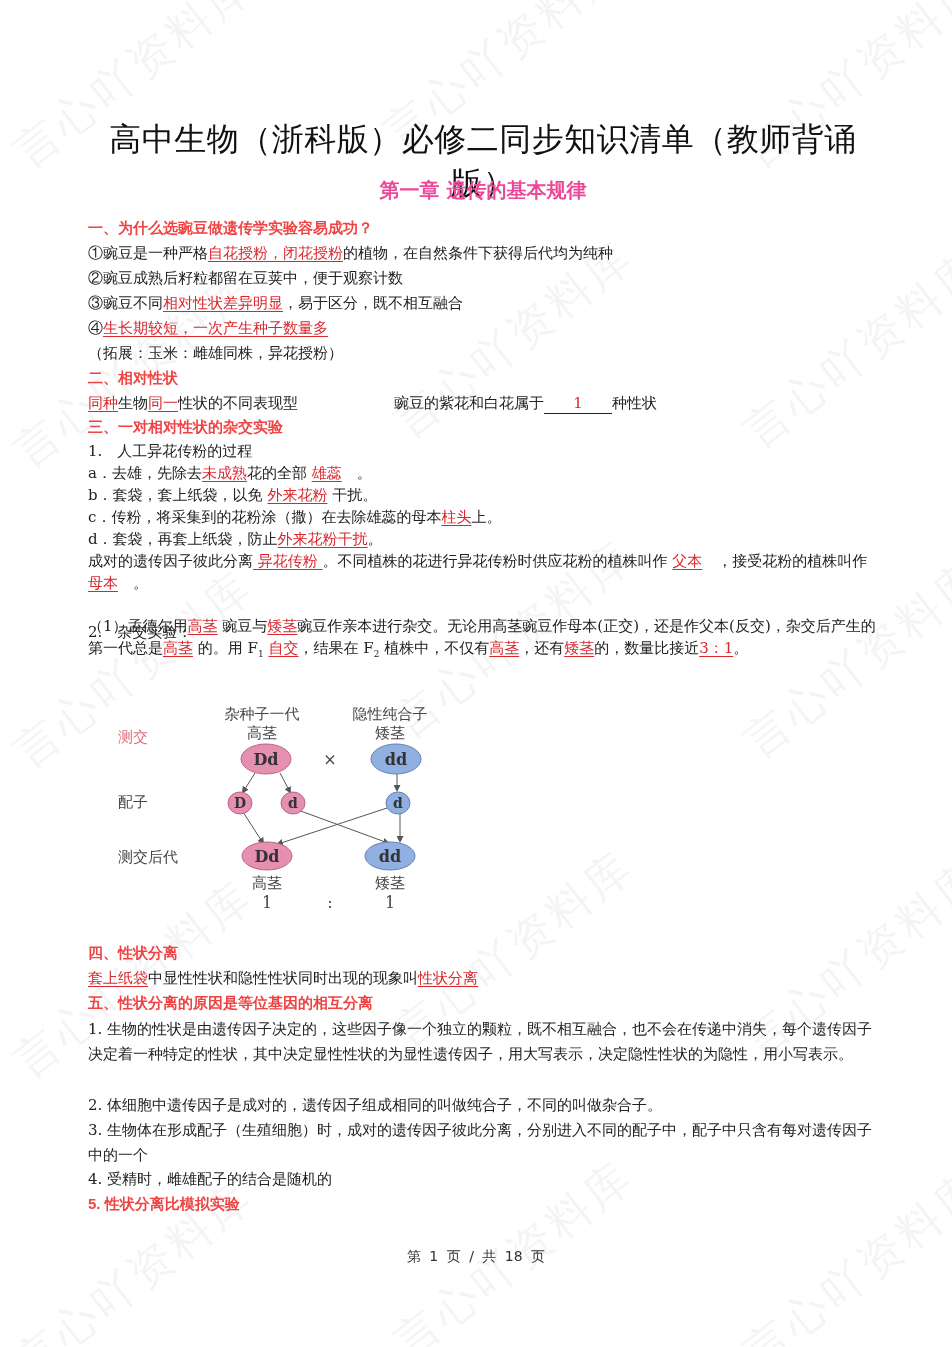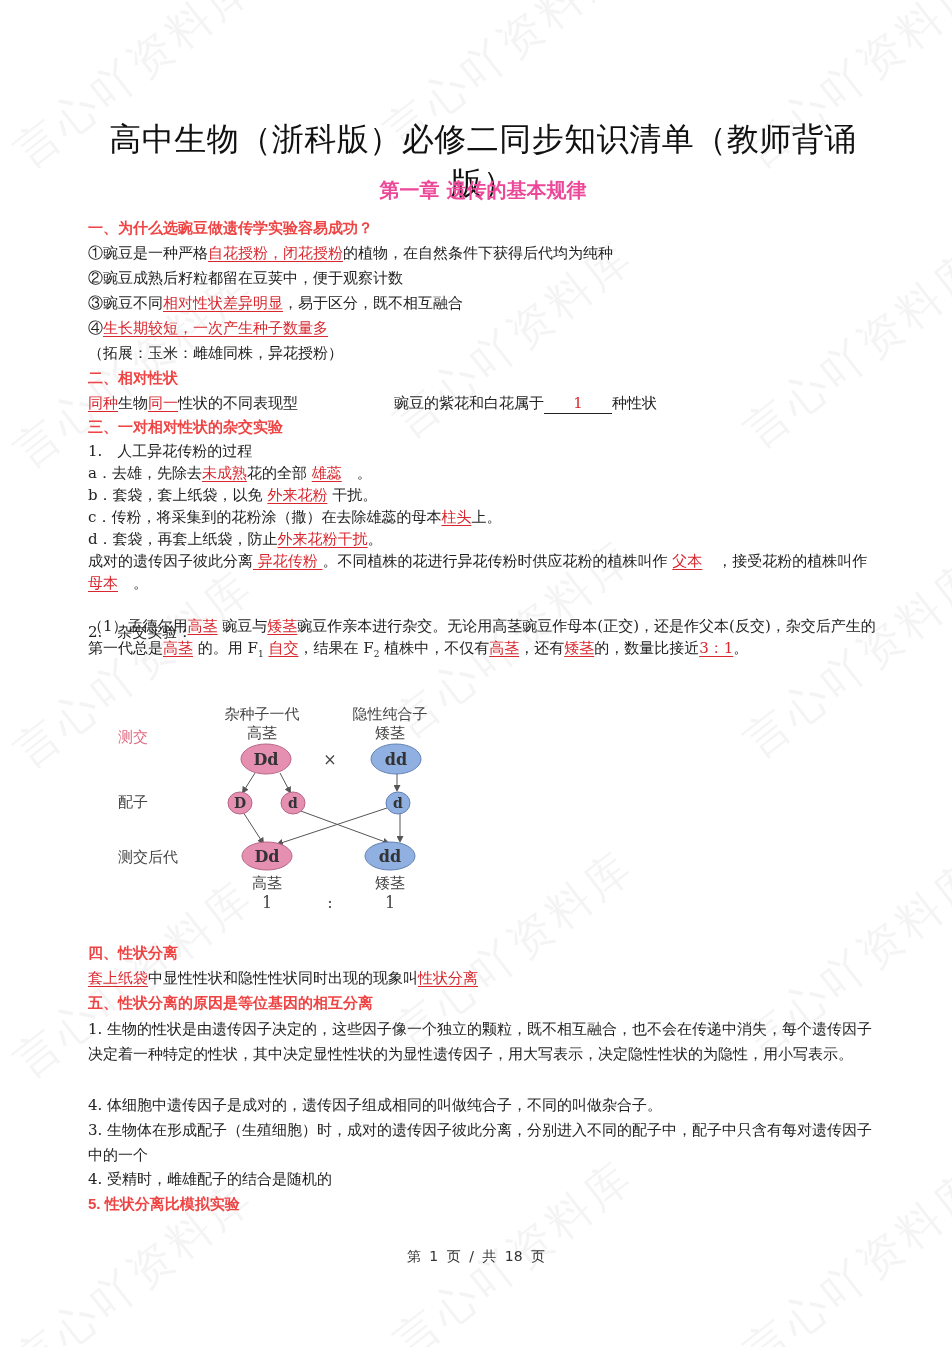--- a/index.html
+++ b/index.html
@@ -92,21 +92,21 @@
     <span>（1）孟德尔用</span><span class="red">高茎</span><span> 豌豆与</span><span class="red">矮茎</span><span>豌豆作亲本进行杂交。无论用高茎豌豆作母本(正交)，还是作父本(反交)，杂交后产生的第一代总是</span><span class="red">高茎</span><span> 的。用 F</span><sub>1</sub><span> </span><span class="red">自交</span><span>，结果在 F</span><sub>2</sub><span> 植株中，不仅有</span><span class="red">高茎</span><span>，还有</span><span class="red">矮茎</span><span>的，数量比接近</span><span class="red">3：1</span><span>。</span>
   </div>
 
   <div class="line h" style="top:943px;">四、性状分离</div>
   <div class="line" style="top:968px;">
     <span class="red">套上纸袋</span><span>中显性性状和隐性性状同时出现的现象叫</span><span class="red">性状分离</span>
   </div>
 
   <div class="line h" style="top:993px;">五、性状分离的原因是等位基因的相互分离</div>
   <div class="para" style="top:1017px; line-height:25px;">1. 生物的性状是由遗传因子决定的，这些因子像一个独立的颗粒，既不相互融合，也不会在传递中消失，每个遗传因子决定着一种特定的性状，其中决定显性性状的为显性遗传因子，用大写表示，决定隐性性状的为隐性，用小写表示。</div>
-  <div class="para" style="top:1093px; line-height:25px;">4. 体细胞中遗传因子是成对的，遗传因子组成相同的叫做纯合子，不同的叫做杂合子。</div>
+  <div class="para" style="top:1093px; line-height:25px;">2. 体细胞中遗传因子是成对的，遗传因子组成相同的叫做纯合子，不同的叫做杂合子。</div>
   <div class="para" style="top:1118px; line-height:25px;">3. 生物体在形成配子（生殖细胞）时，成对的遗传因子彼此分离，分别进入不同的配子中，配子中只含有每对遗传因子中的一个</div>
   <div class="line" style="top:1169px;">4. 受精时，雌雄配子的结合是随机的</div>
   <div class="line h" style="top:1194px;">5. 性状分离比模拟实验</div>
 </div>
 
 <div class="diagram">
   <svg width="350" height="220" viewBox="0 0 350 220" xmlns="http://www.w3.org/2000/svg">
     <defs>
       <marker id="arr" markerWidth="7" markerHeight="7" refX="5" refY="3.5" orient="auto">
         <path d="M0,0 L7,3.5 L0,7 z" fill="#555"></path>

